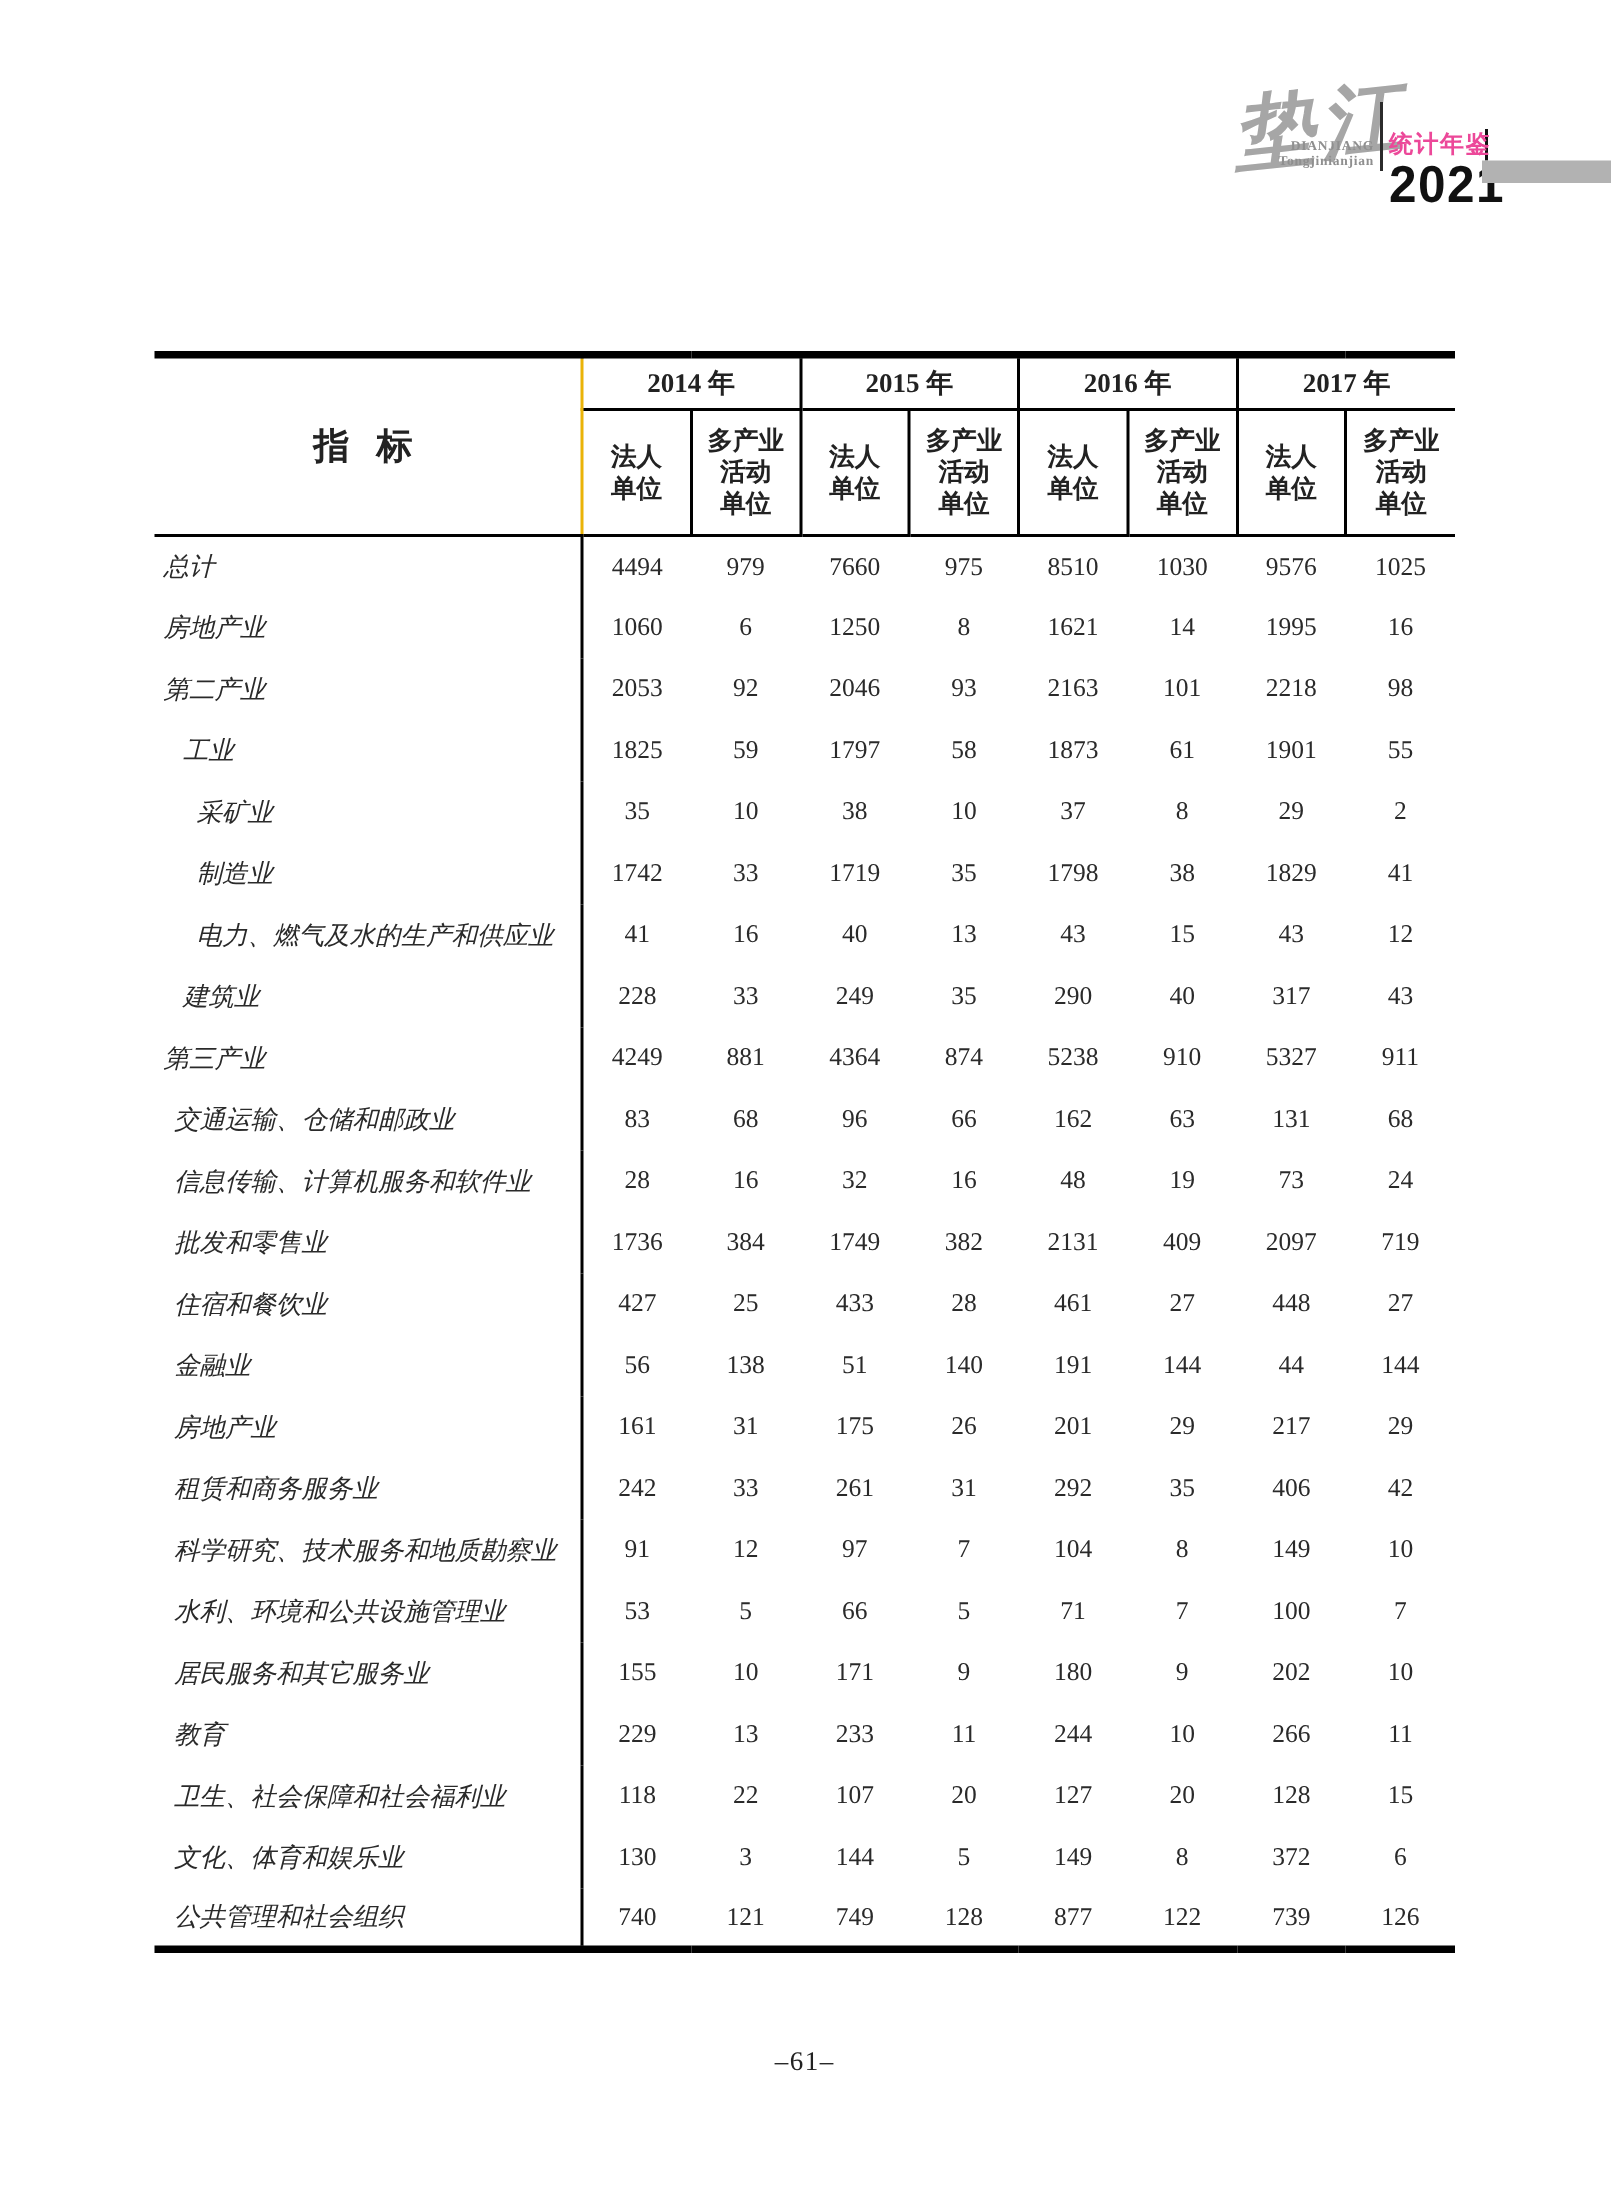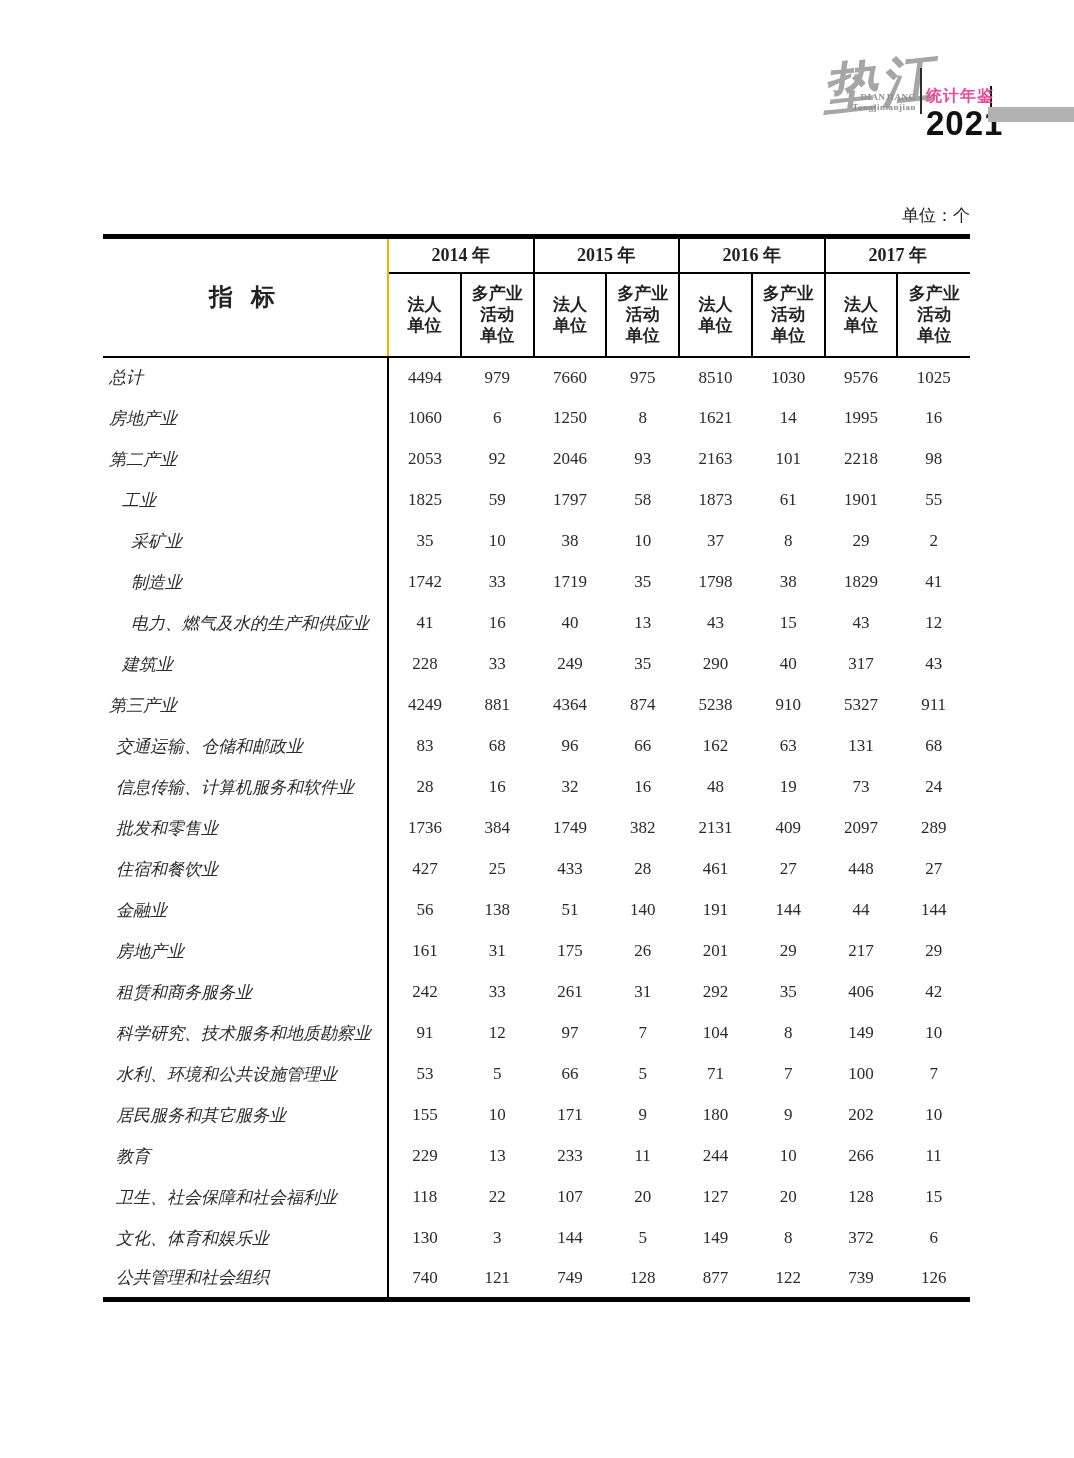--- a/index.html
+++ b/index.html
@@ -112,21 +112,20 @@
     </div>
     <div class="logo-divider"></div>
     <div class="logo-right">
       <div class="logo-yearbook">统计年鉴</div>
       <div class="logo-year">2021</div>
     </div>
     <div class="logo-bar"></div>
   </div>
 
 
-  <div class="unit-note">单位：个</div>
 
   <div class="tbl-wrap">
     <table class="stat">
       <colgroup>
         <col class="c-label">
         <col class="c-num">
           <col class="c-num">
           <col class="c-num">
           <col class="c-num">
         <col class="c-num">
@@ -289,21 +288,21 @@
           </tr>
           <tr>
             <td class="r-label ind-1">批发和零售业</td>
             <td class="r-num">1736</td>
             <td class="r-num">384</td>
             <td class="r-num">1749</td>
             <td class="r-num">382</td>
             <td class="r-num">2131</td>
             <td class="r-num">409</td>
             <td class="r-num">2097</td>
-            <td class="r-num">289</td>
+            <td class="r-num">719</td>
           </tr>
           <tr>
             <td class="r-label ind-1">住宿和餐饮业</td>
             <td class="r-num">427</td>
             <td class="r-num">25</td>
             <td class="r-num">433</td>
             <td class="r-num">28</td>
             <td class="r-num">461</td>
             <td class="r-num">27</td>
             <td class="r-num">448</td>
@@ -416,14 +415,15 @@
             <td class="r-num">128</td>
             <td class="r-num">877</td>
             <td class="r-num">122</td>
             <td class="r-num">739</td>
             <td class="r-num">126</td>
           </tr>
         </tbody>
     </table>
   </div>
 
+  <div class="page-num">–61–</div>
 
 </div>
 
 </body></html>

